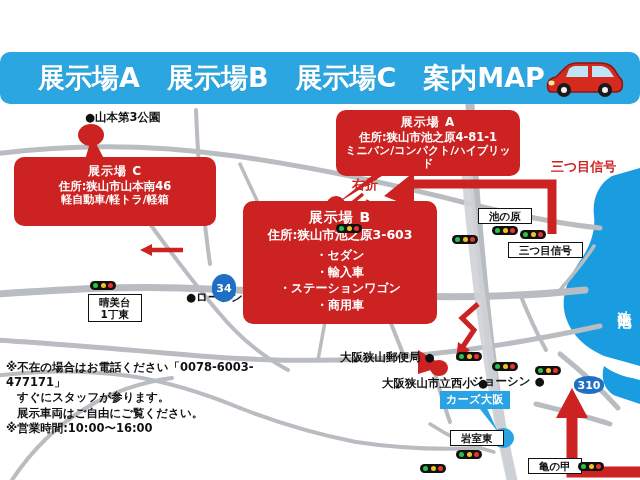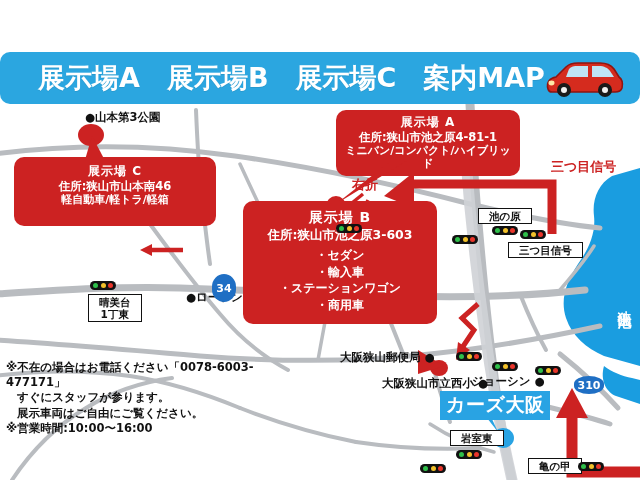--- a/index.html
+++ b/index.html
@@ -33,21 +33,21 @@
   
   .lbl{position:absolute;font-weight:bold;color:#111;white-space:nowrap;font-size:10.5px;}
   .lbl.big{font-size:11.5px;}
   .boxlbl{position:absolute;background:#fff;border:1.4px solid #111;color:#111;font-weight:bold;font-size:10.5px;padding:1px 10px;white-space:nowrap;text-align:center;line-height:1.15;}
   .redtext{position:absolute;color:#cc2222;font-weight:bold;white-space:nowrap;}
 
   
   #lake-label{position:absolute;right:6px;top:196px;color:#fff;font-weight:bold;font-size:14px;writing-mode:vertical-rl;text-orientation:upright;letter-spacing:2px;}
 
   
-  #cars-osaka{position:absolute;left:440px;top:287px;background:#29a3e3;color:#fff;font-weight:bold;font-size:19px;padding:1px 6px 2px;white-space:nowrap;letter-spacing:0.5px;}
+  #cars-osaka{position:absolute;left:440px;top:287px;background:#29a3e3;color:#fff;font-weight:bold;font-size:11px;padding:1px 6px 2px;white-space:nowrap;letter-spacing:0.5px;}
 
   
   .shield{position:absolute;background:#1f6fc4;color:#fff;font-weight:bold;border-radius:50%/45%;text-align:center;font-size:11px;line-height:1;display:flex;align-items:center;justify-content:center;}
 
   
   .signal{position:absolute;width:26px;height:9px;border-radius:5px;background:#111;display:flex;align-items:center;justify-content:space-evenly;}
   .signal i{display:block;width:5px;height:5px;border-radius:50%;}
   .signal i.g{background:#2fbf4a;} .signal i.y{background:#f2c12a;} .signal i.r{background:#e8352b;}
   .showdot{position:absolute;border-radius:50%;background:#cc2222;}
   .bluedot{position:absolute;border-radius:50%;background:#29a3e3;}

